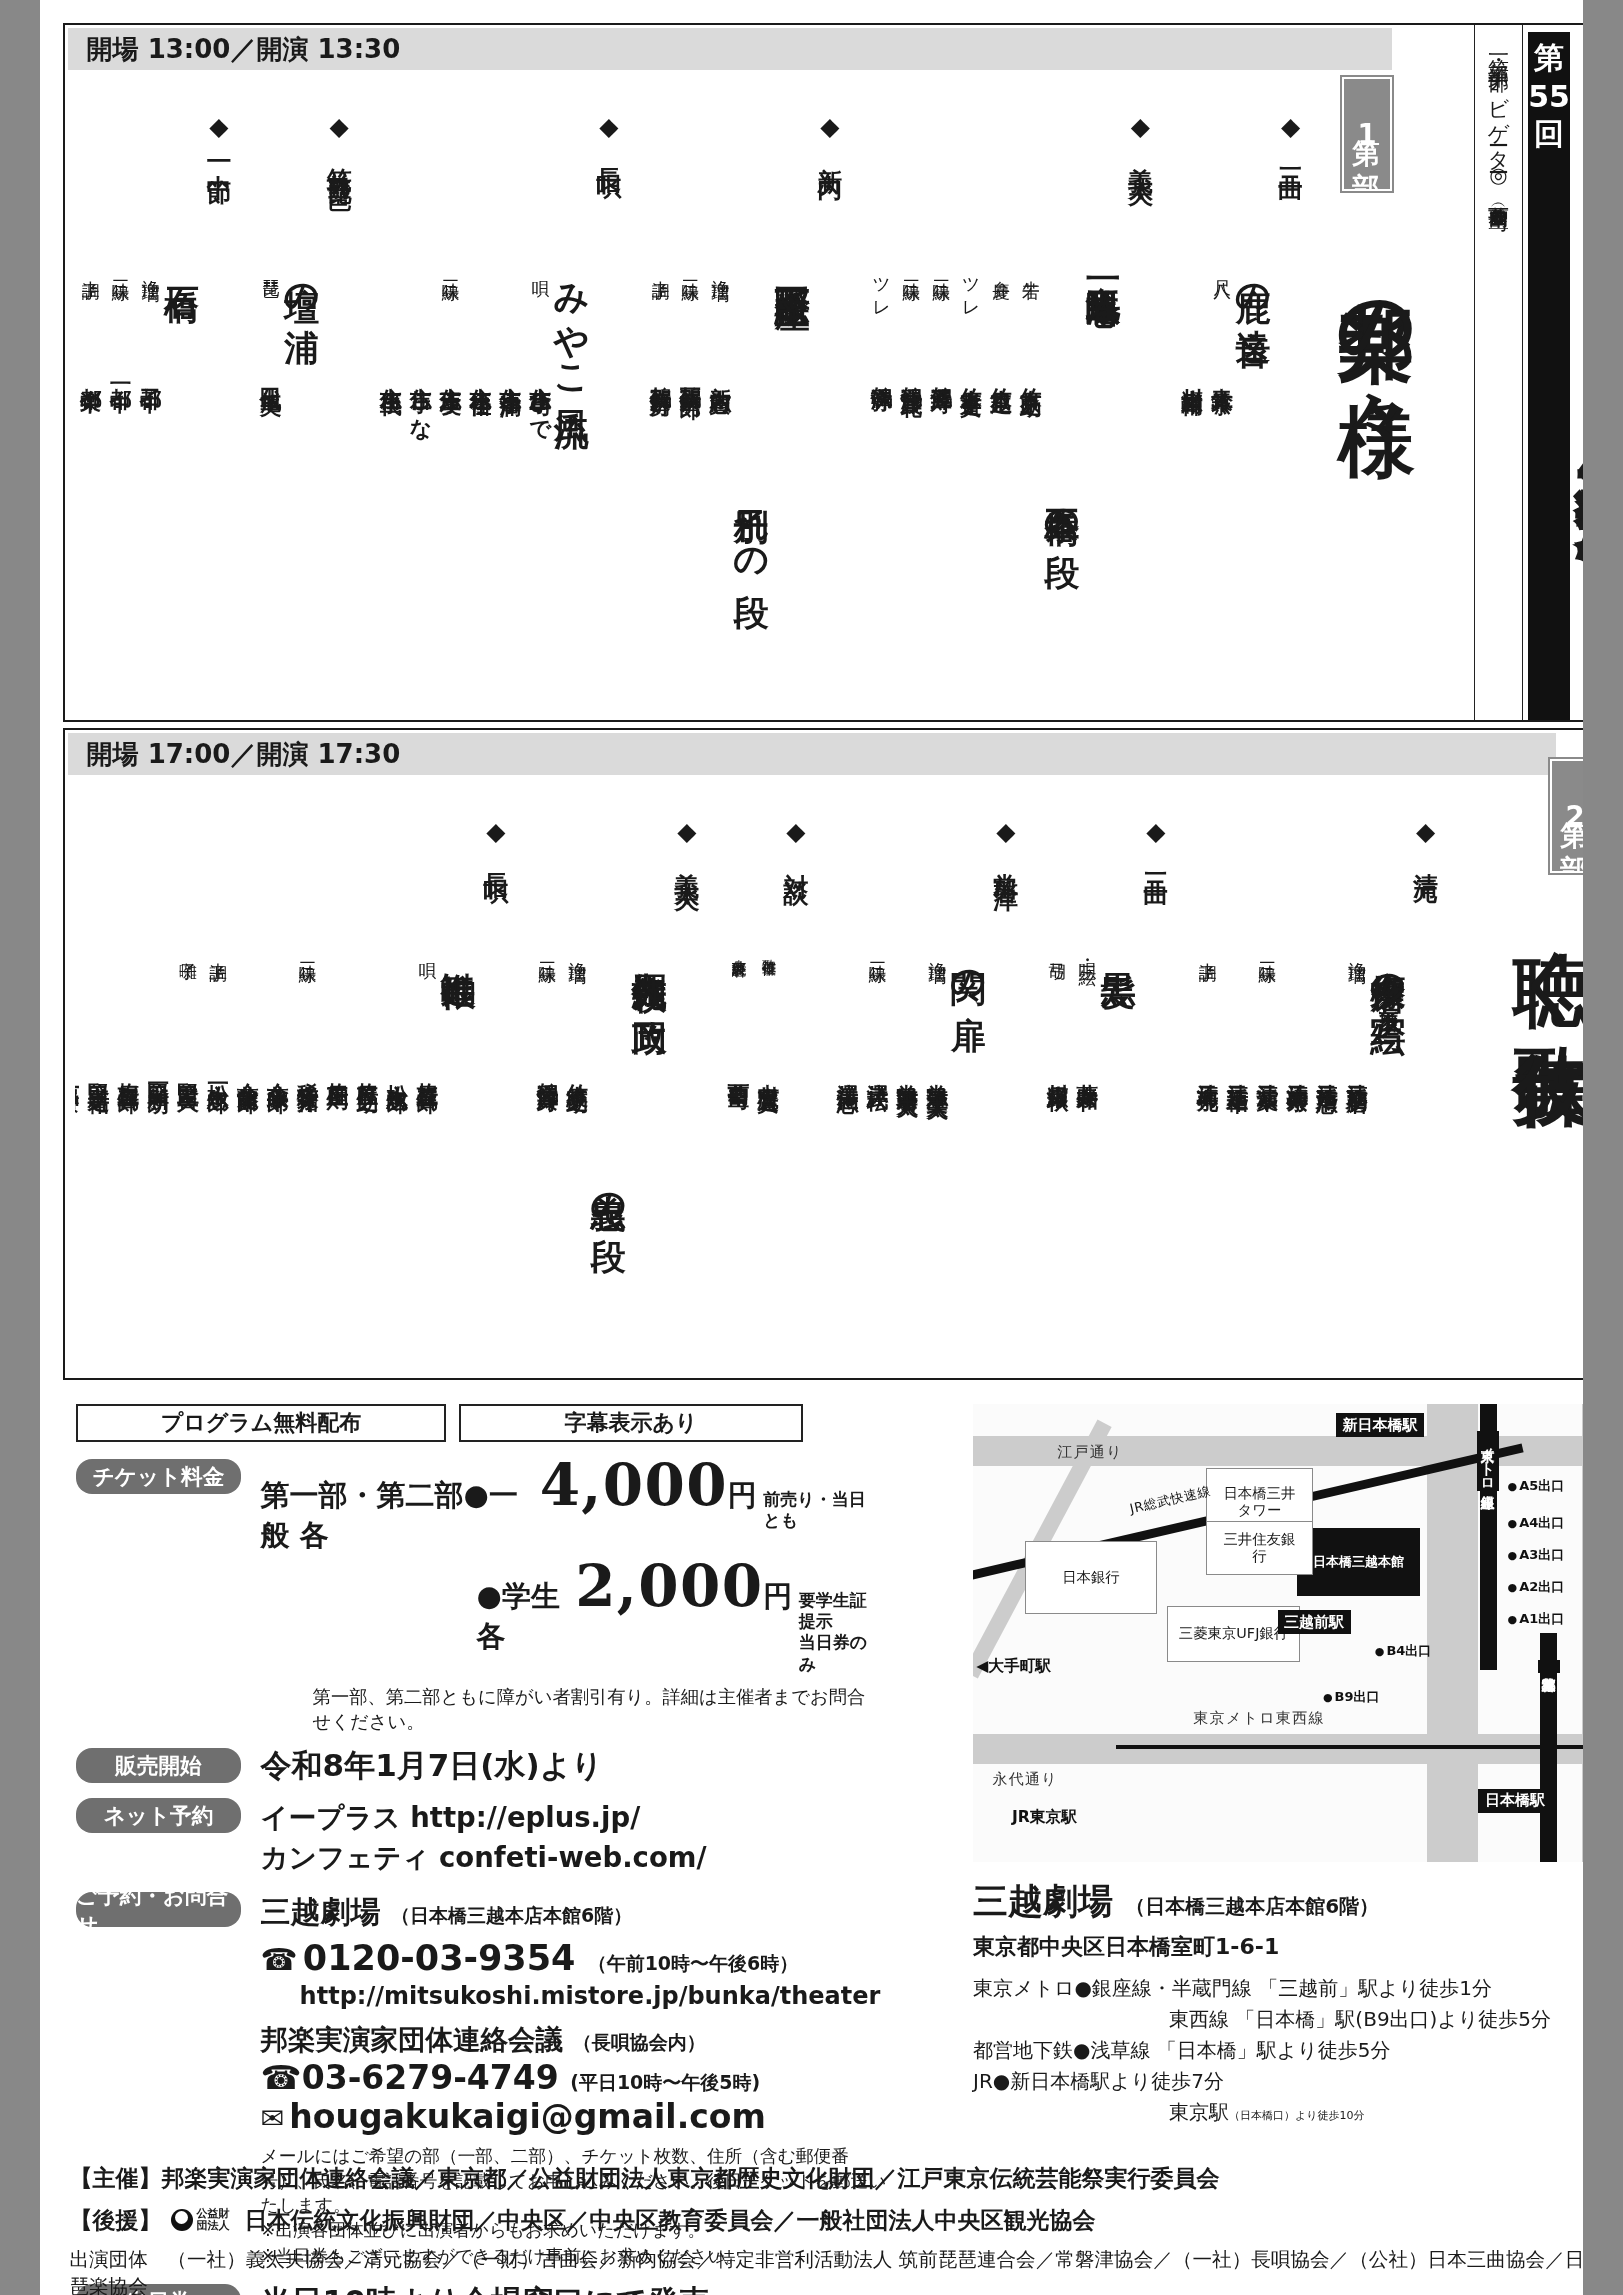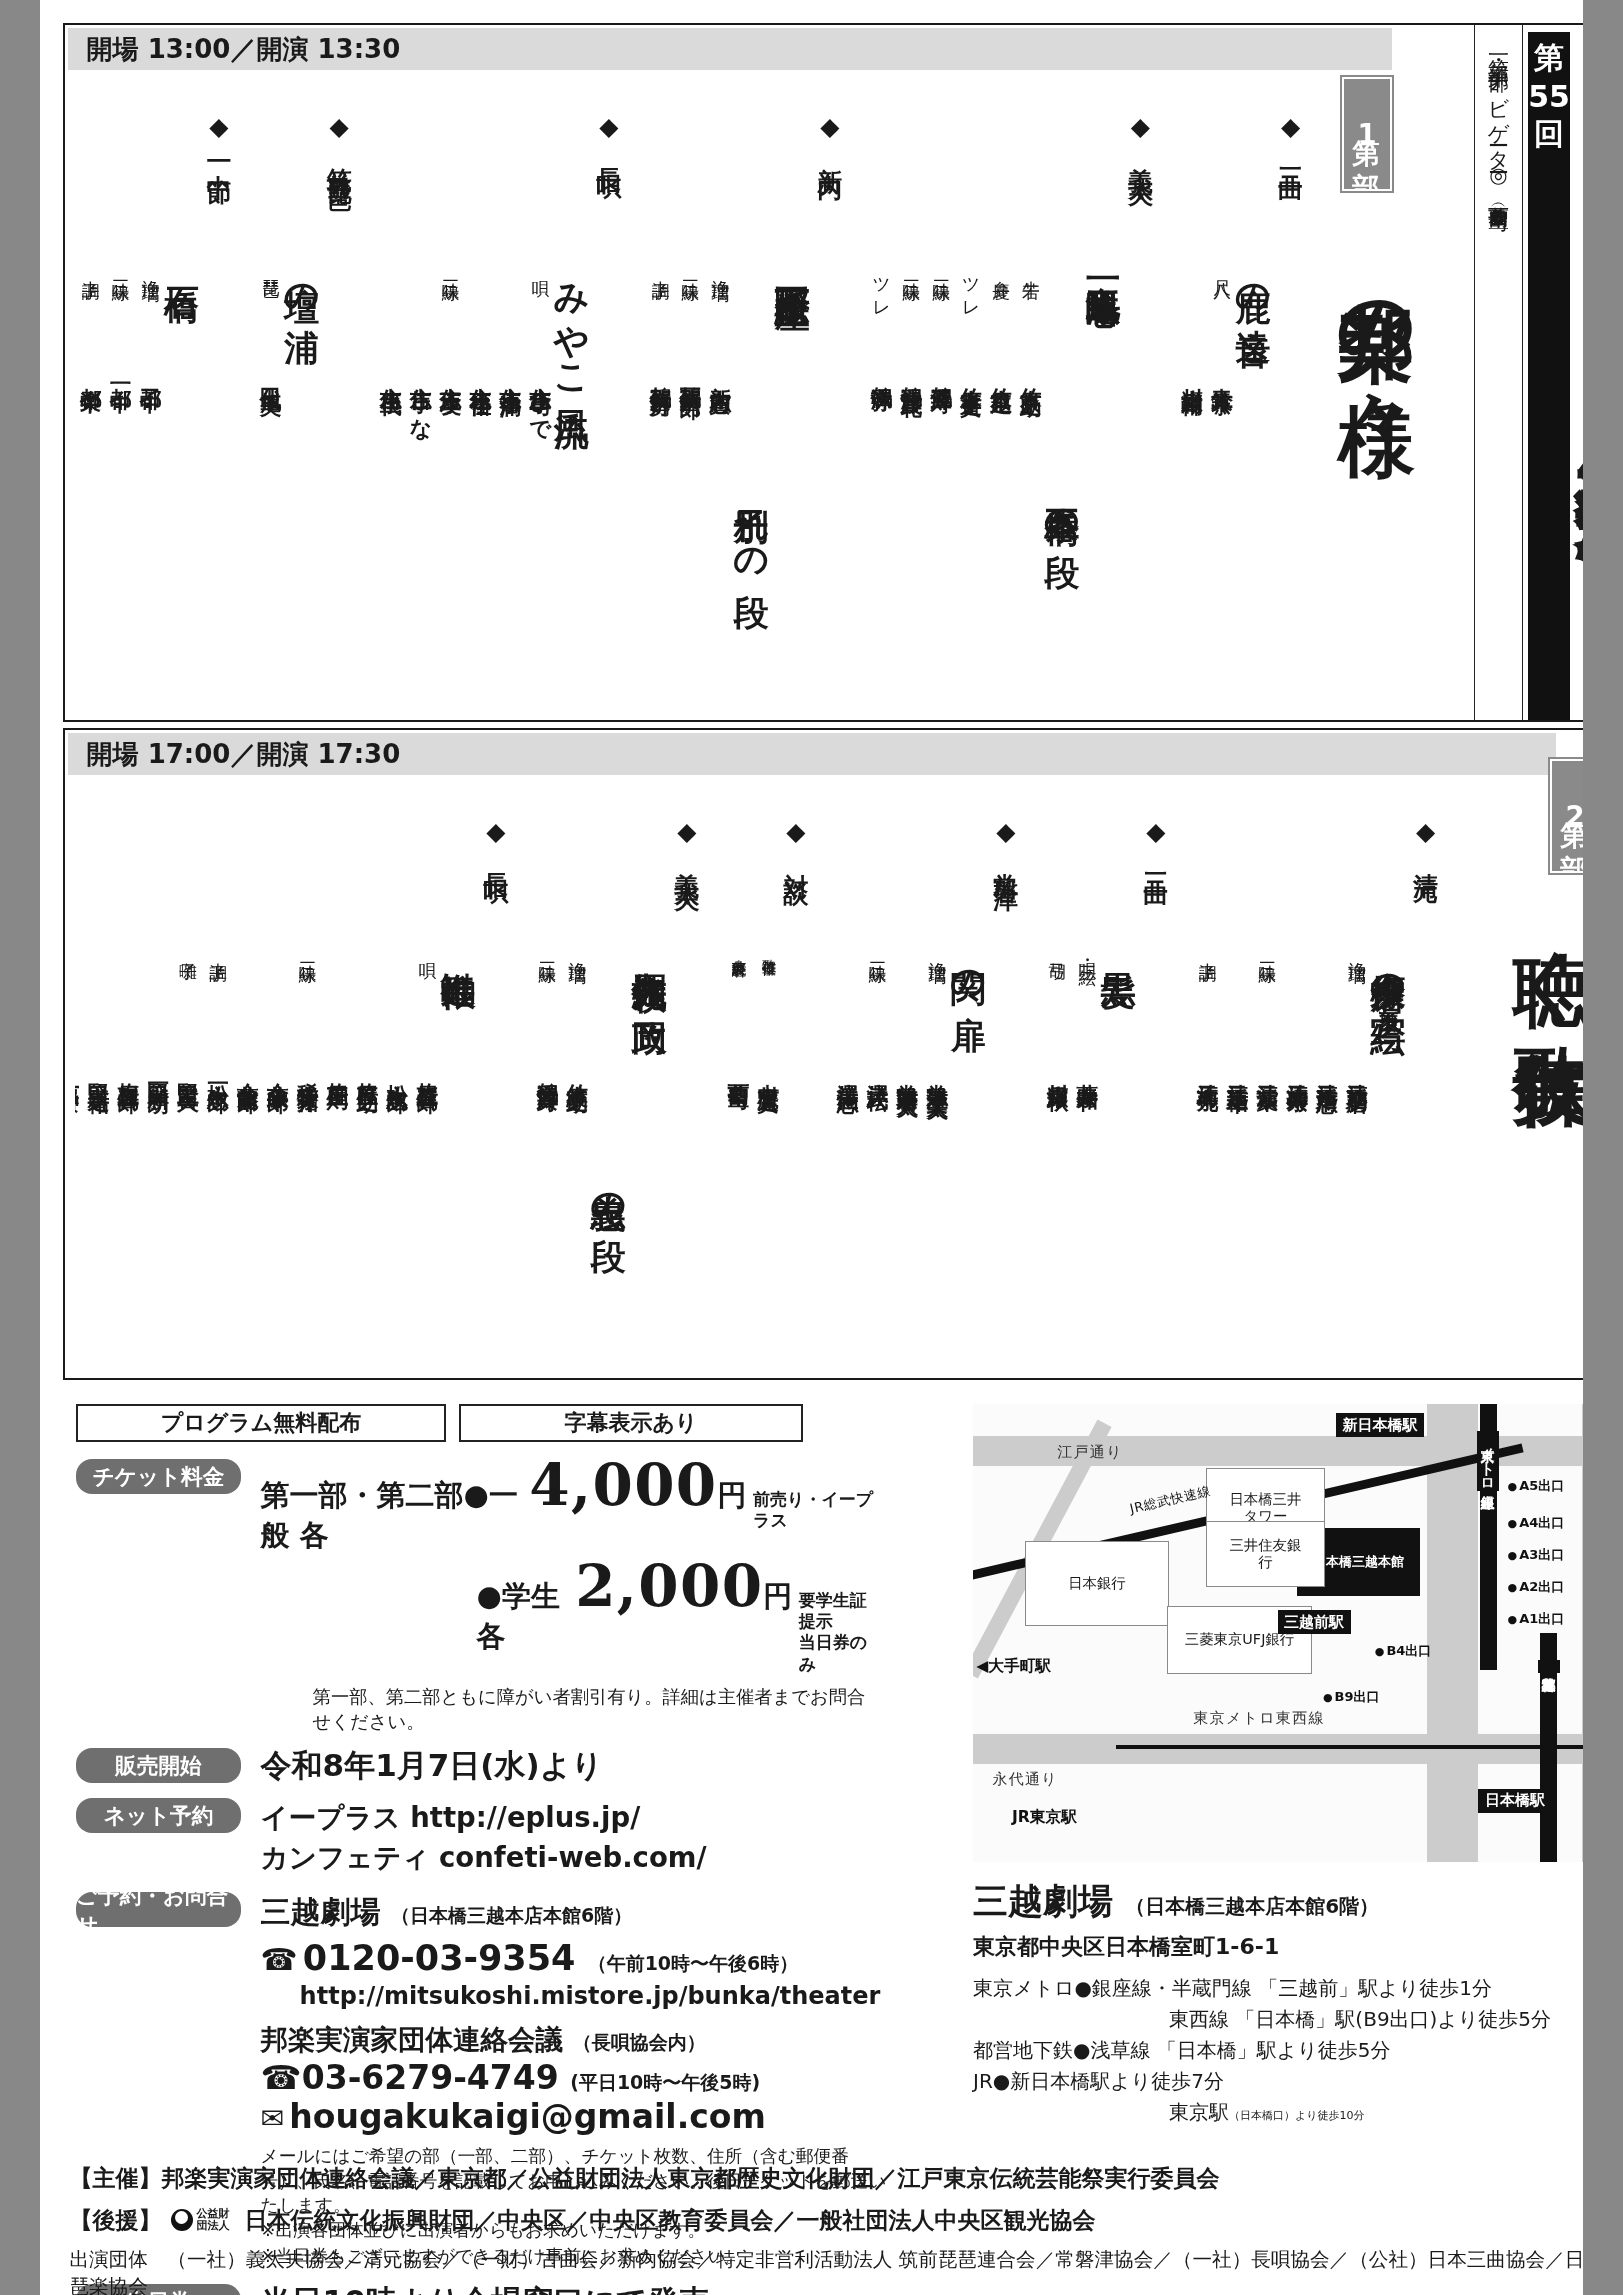--- a/index.html
+++ b/index.html
@@ -72,21 +72,21 @@
   .c-phone2{font-size:33px;font-weight:bold;}
   .c-mail{font-size:33px;font-weight:bold;}
   .mail-note{font-size:17.7px;margin-top:7.9px;line-height:1.4;width:641px;}
   .ast{font-size:17.7px;line-height:1.45;}
 
   
   .map{position:absolute;left:910px;top:13px;width:648px;height:458px;background:#fbfbfb;overflow:hidden;}
   .road{position:absolute;background:#ccc;}
   .rail{position:absolute;background:#111;}
   .bldg{position:absolute;border:1.3px solid #8a8a8a;background:#fff;display:flex;align-items:center;
-        justify-content:center;text-align:center;font-size:14.4px;line-height:1.2;padding:16px;}
+        justify-content:center;text-align:center;font-size:14.4px;line-height:1.2;padding:10px;}
   .bldg-dark{position:absolute;background:#111;color:#fff;display:flex;align-items:center;justify-content:center;
         text-align:center;font-size:13px;font-weight:bold;line-height:1.3;}
   .m-lbl{position:absolute;white-space:nowrap;}
   .lbl-road{font-size:15px;color:#333;letter-spacing:1.3px;}
   .lbl-rail-rot{font-size:13px;color:#111;transform:rotate(-13deg);letter-spacing:0.7px;}
   .lbl-dark{background:#111;color:#fff;font-size:15px;font-weight:bold;padding:2.6px 6.5px;}
   .lbl-exit{font-size:13px;font-weight:bold;color:#111;}
   .lbl-exit::before{content:"●";margin-right:2px;font-size:0.85em;}
   .lbl-station{font-size:15.7px;font-weight:bold;color:#111;}
   .lbl-vdark{background:#111;color:#fff;font-size:13.7px;font-weight:bold;padding:6.5px 2px;
@@ -392,21 +392,21 @@
         <div class="freebox b2">字幕表示あり</div>
       </div>
 
       <div class="irow">
         <div class="ilabel">チケット料金</div>
         <div class="ibody">
           <div class="price-line">
             <span class="price-pre">第一部・第二部●一般 各</span>
             <span class="price-num">4,000</span>
             <span class="price-unit">円</span>
-            <span class="price-note">前売り・イープラス</span>
+            <span class="price-note">前売り・当日とも</span>
           </div>
           <div class="price-line p2line">
             <span class="price-pre">●学生 各</span>
             <span class="price-num">2,000</span>
             <span class="price-unit">円</span>
             <span class="price-note">
               <span>要学生証提示</span><br>
               <span>当日券のみ</span>
             </span>
           </div>

